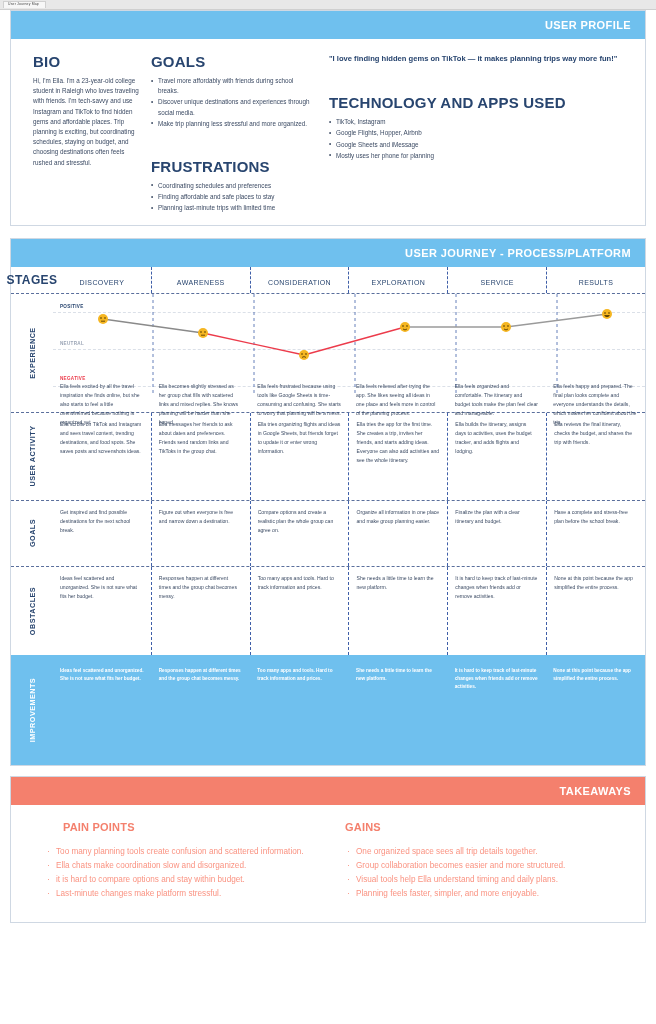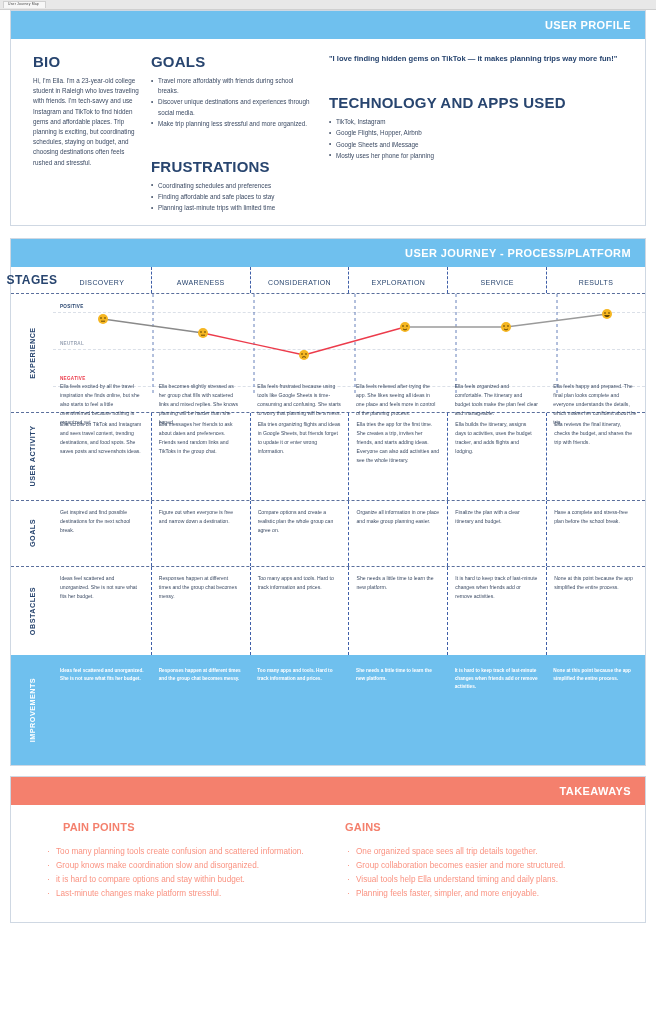--- a/index.html
+++ b/index.html
@@ -398,21 +398,21 @@
     </div>
   </section>
 
   <section class="section takeaways">
     <div class="band coral">TAKEAWAYS</div>
     <div class="take-body">
       <div class="take-col pain">
         <h3>PAIN POINTS</h3>
         <ul>
           <li>Too many planning tools create confusion and scattered information.</li>
-          <li>Group knows make coordination slow and disorganized.</li>
+          <li>Ella chats make coordination slow and disorganized.</li>
           <li>it is hard to compare options and stay within budget.</li>
           <li>Last-minute changes make platform stressful.</li>
         </ul>
       </div>
       <div class="take-col gains">
         <h3>GAINS</h3>
         <ul>
           <li>One organized space sees all trip details together.</li>
           <li>Group collaboration becomes easier and more structured.</li>
           <li>Visual tools help Ella understand timing and daily plans.</li>

